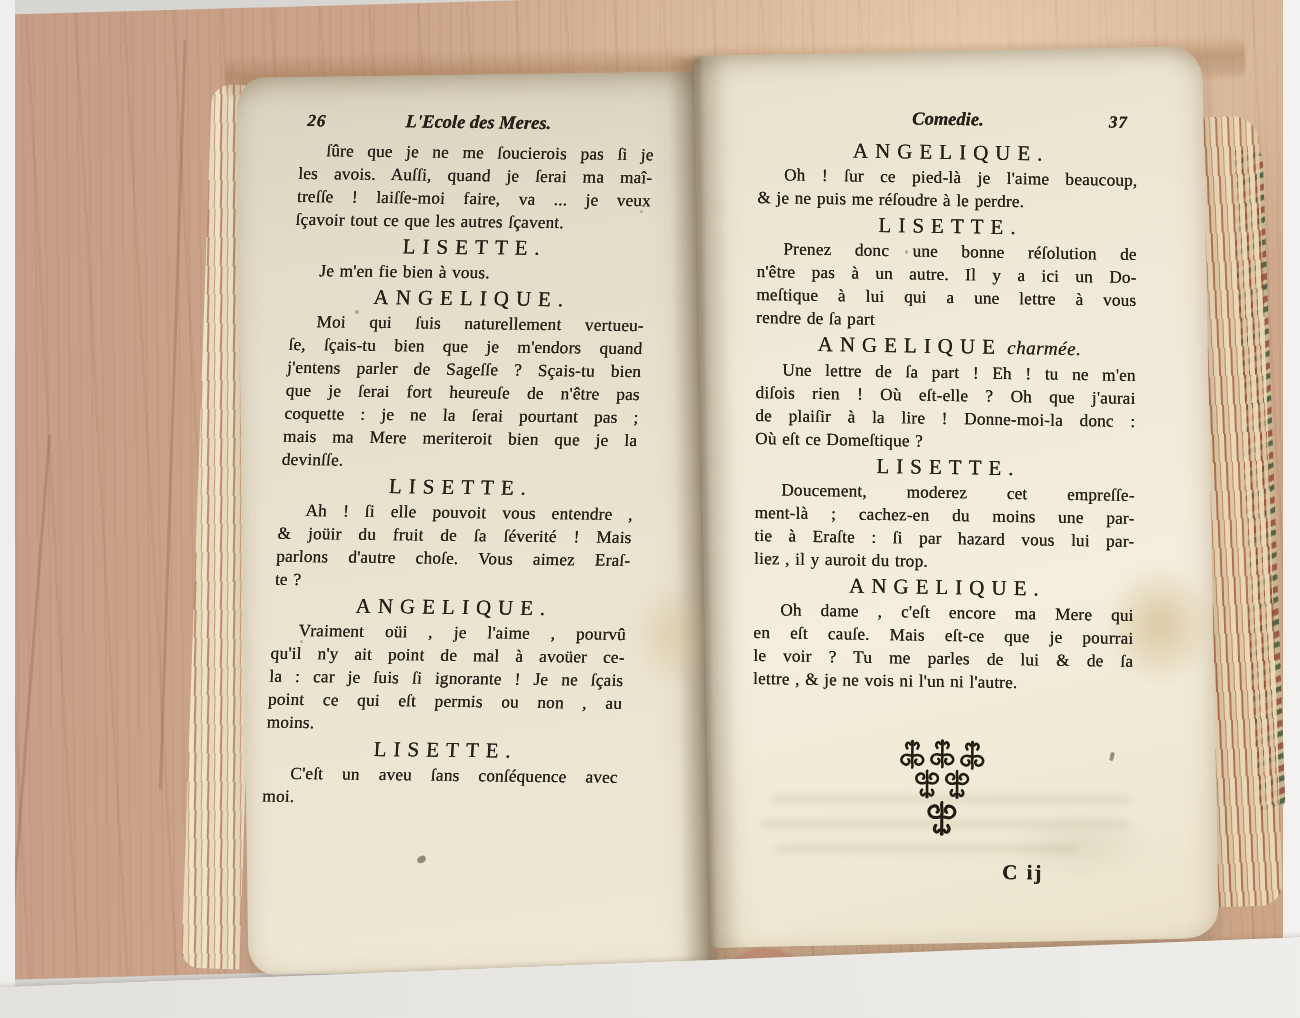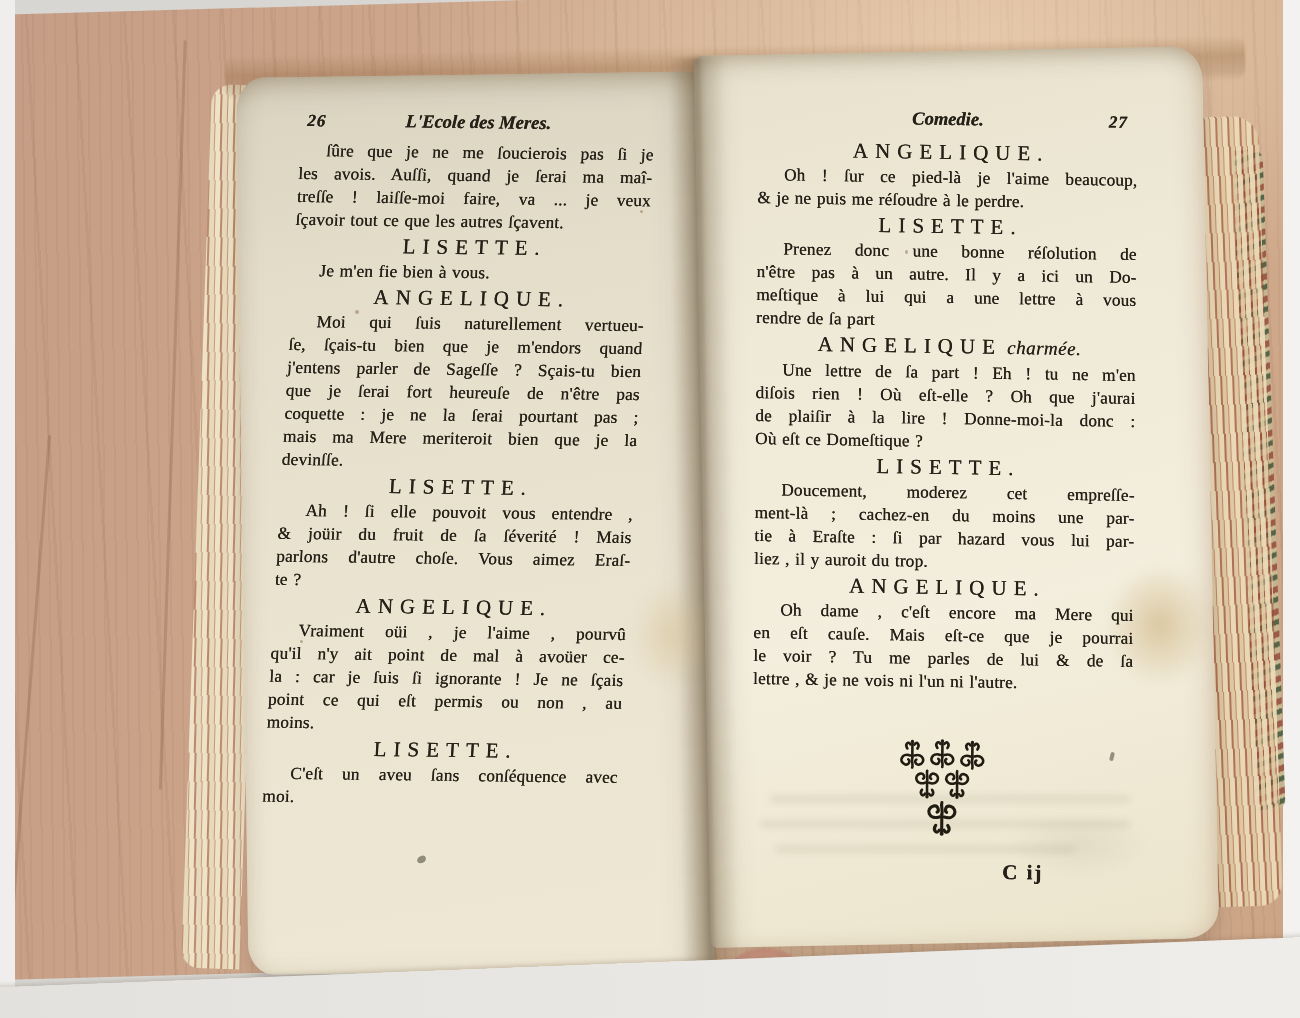--- a/index.html
+++ b/index.html
@@ -228,21 +228,21 @@
       <div class="line last">moins.</div>
       <div class="speaker">LISETTE.</div>
       <div class="line first">C'eſt un aveu ſans conſéquence avec</div>
       <div class="line last">moi.</div>
     </div>
 </div>
 
 <div class="text-col text-col-right">
   <div class="running-head">
     <span>Comedie.</span>
-    <span class="pnum pnum-right">27</span>
+    <span class="pnum pnum-right">37</span>
   </div>
   <div class="blocks">
       <div class="speaker">ANGELIQUE.</div>
       <div class="line first">Oh ! ſur ce pied-là je l'aime beaucoup,</div>
       <div class="line last">&amp; je ne puis me réſoudre à le perdre.</div>
       <div class="speaker">LISETTE.</div>
       <div class="line first">Prenez donc une bonne réſolution de</div>
       <div class="line">n'être pas à un autre. Il y a ici un Do-</div>
       <div class="line">meſtique à lui qui a une lettre à vous</div>
       <div class="line last">rendre de ſa part</div>

